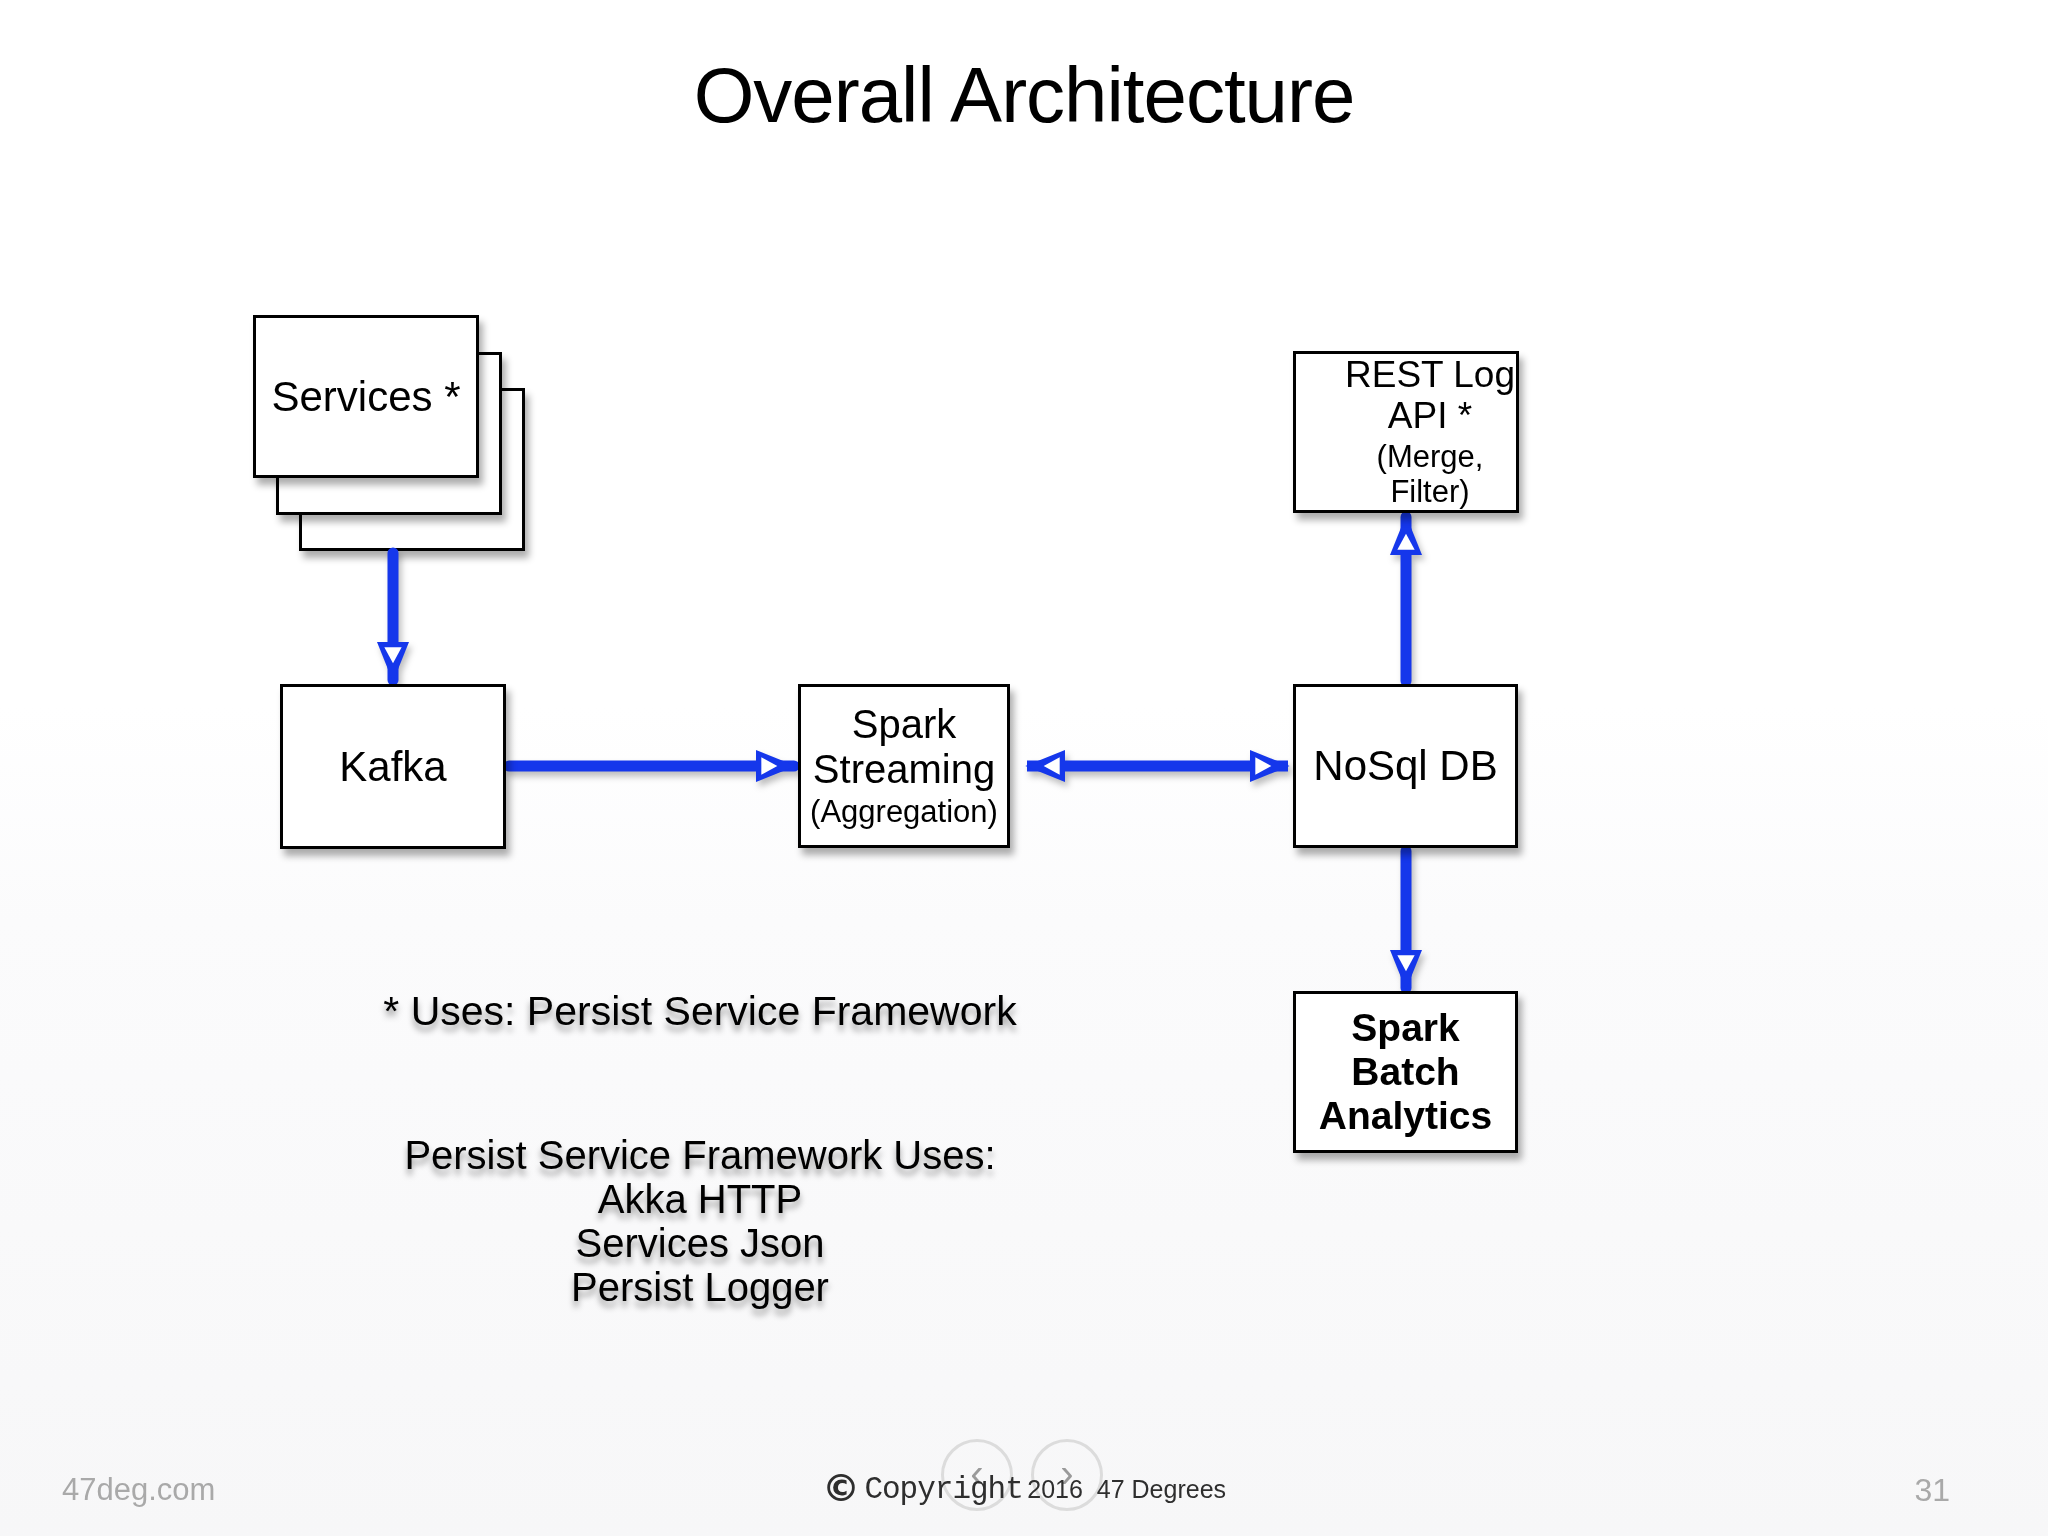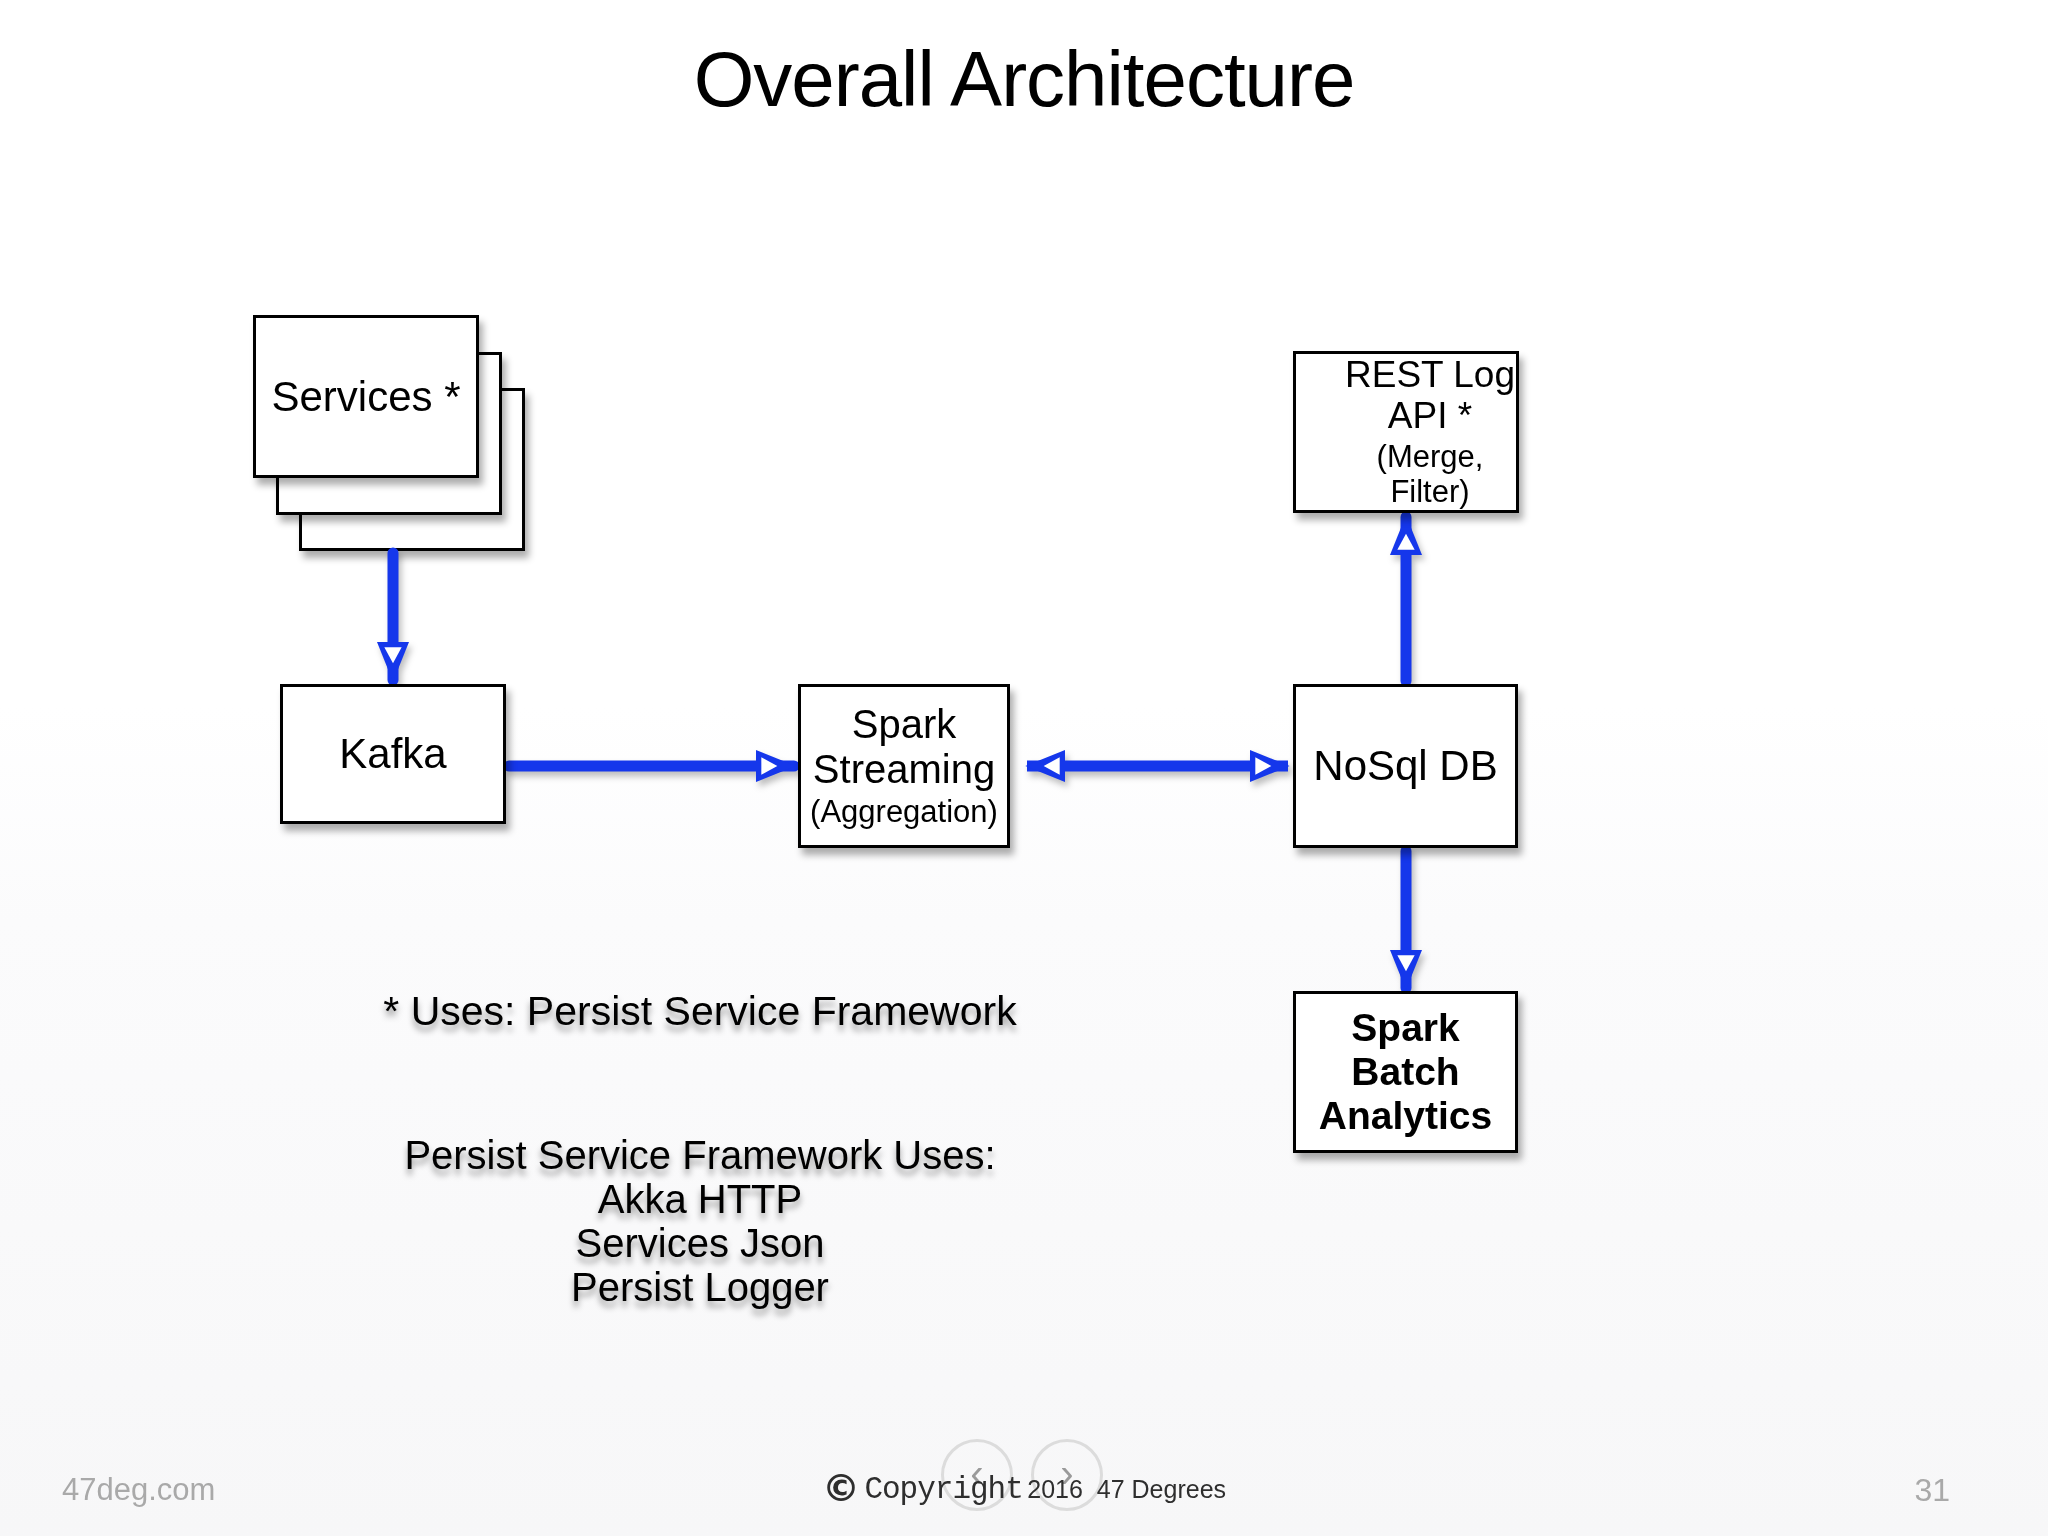--- a/index.html
+++ b/index.html
@@ -5,21 +5,21 @@
   html,body{margin:0;padding:0;background:#e8e8e8;}
   .slide{
     position:relative;
     width:2048px;height:1536px;
     margin:0 auto;
     background:linear-gradient(180deg,#ffffff 0%,#ffffff 46%,#fbfbfc 60%,#f7f7f8 100%);
     overflow:hidden;
     font-family:"Liberation Sans", sans-serif;
   }
   .title{
-    position:absolute;left:0;top:34px;width:100%;
+    position:absolute;left:0;top:50px;width:100%;
     text-align:center;
     font-size:78px;font-weight:500;color:#000;
     letter-spacing:-1px;
   }
   .node{
     position:absolute;
     background:#ffffff;
     border:3px solid #000;
     box-shadow:4px 7px 7px rgba(0,0,0,0.32);
     display:flex;flex-direction:column;
@@ -89,21 +89,21 @@
 <div class="slide">
 
   <div class="title">Overall Architecture</div>
 
   <div class="stack-layer" style="left:299px;top:388px;width:226px;height:163px;z-index:1;"></div>
   <div class="stack-layer" style="left:276px;top:352px;width:226px;height:163px;z-index:2;"></div>
   <div class="node" style="left:253px;top:315px;width:226px;height:163px;z-index:3;">
     <div class="label">Services *</div>
   </div>
 
-  <div class="node" style="left:280px;top:684px;width:226px;height:140px;">
+  <div class="node" style="left:280px;top:684px;width:226px;height:165px;">
     <div class="label">Kafka</div>
   </div>
 
   <div class="node spark-streaming" style="left:798px;top:684px;width:212px;height:164px;">
     <div class="label">Spark Streaming</div>
     <div class="sublabel">(Aggregation)</div>
   </div>
 
   <div class="node" style="left:1293px;top:684px;width:225px;height:164px;">
     <div class="label">NoSql DB</div>

